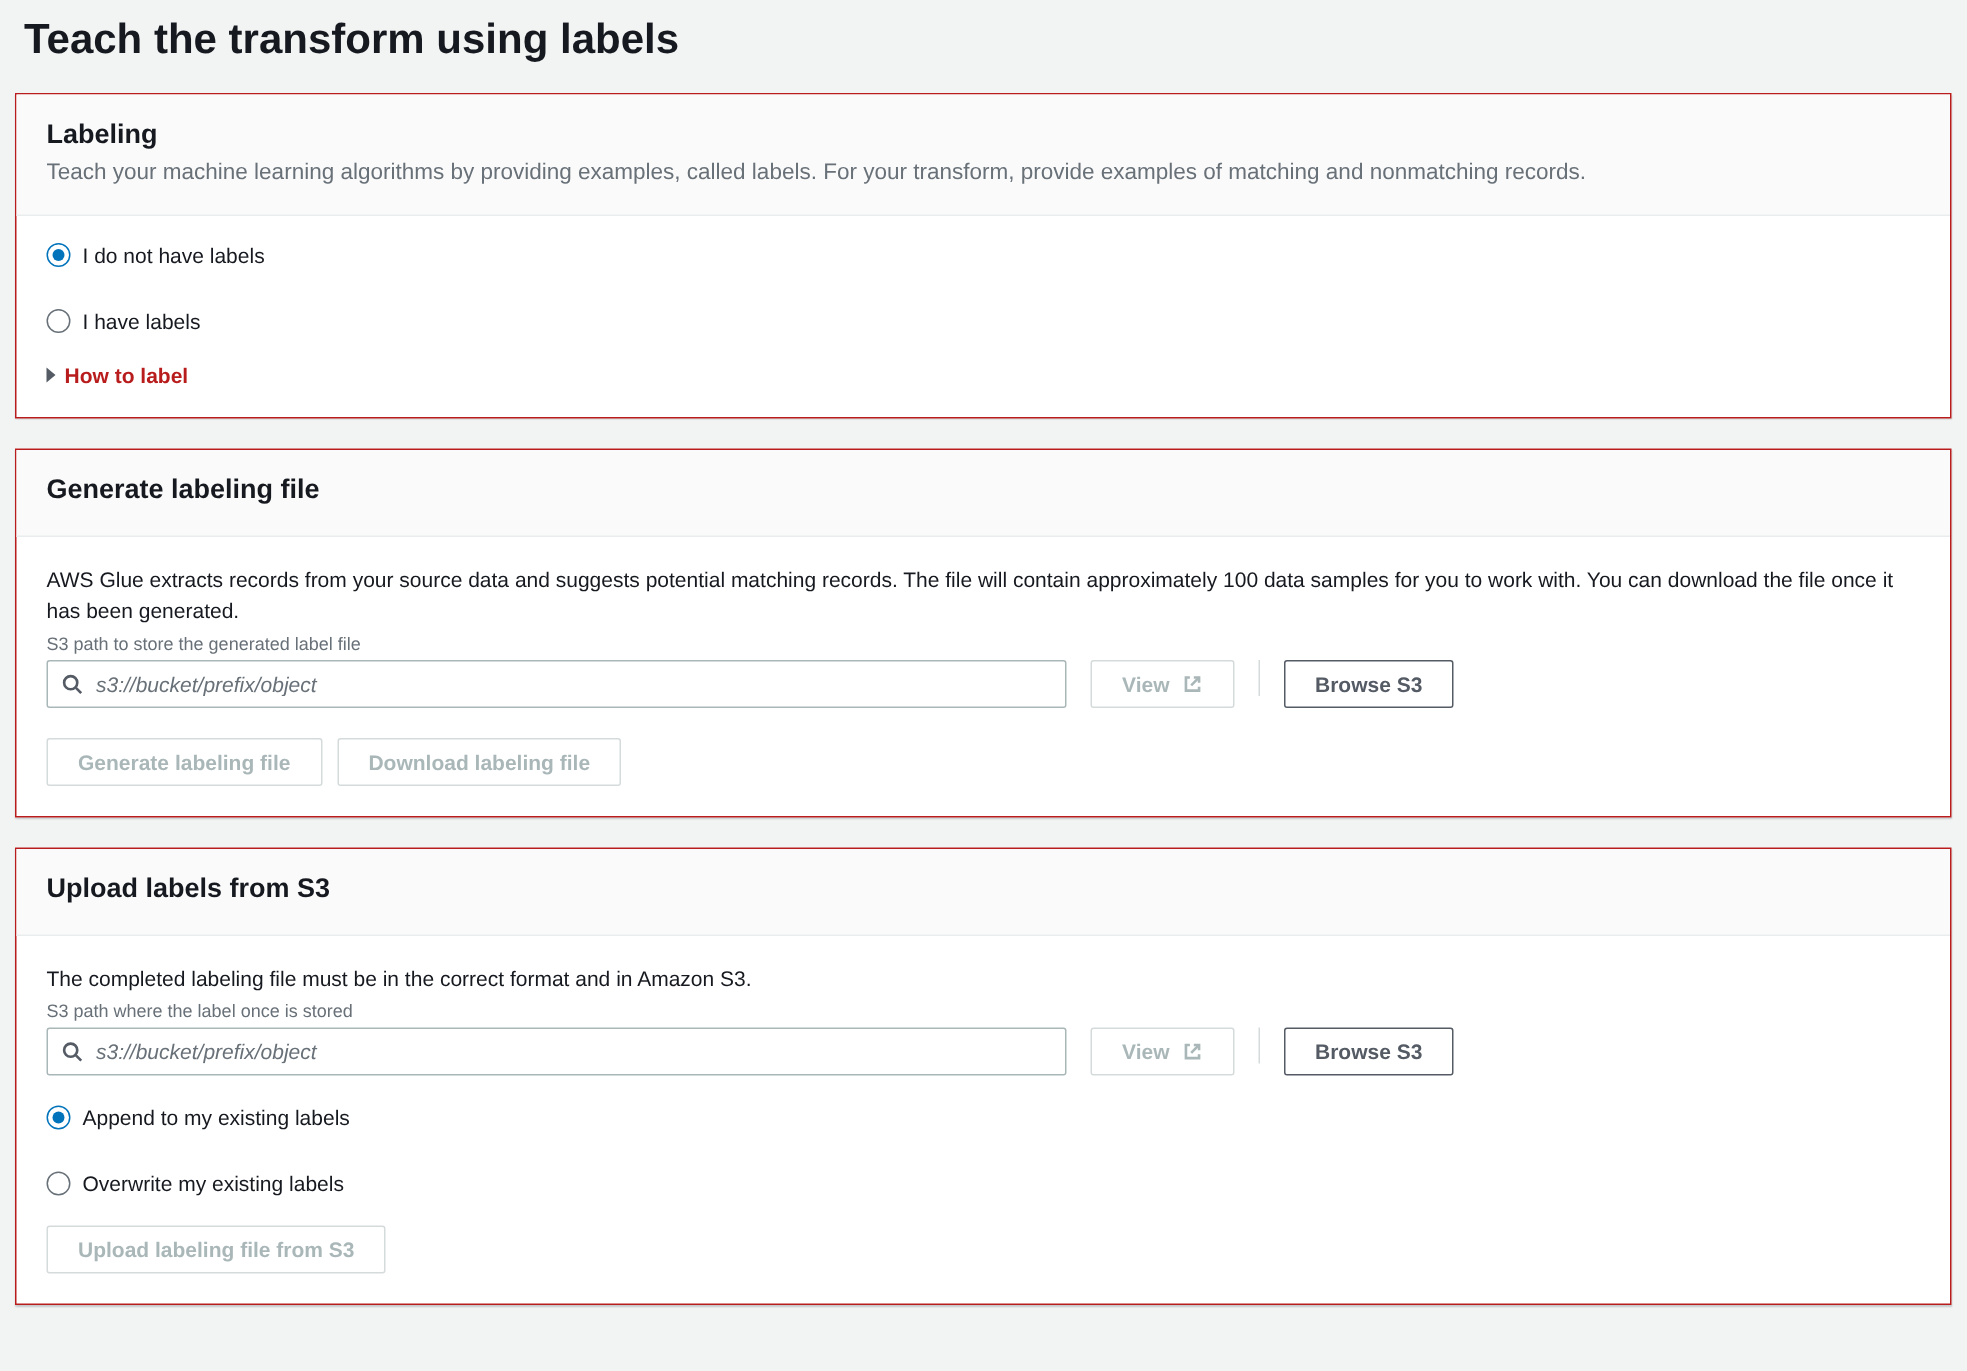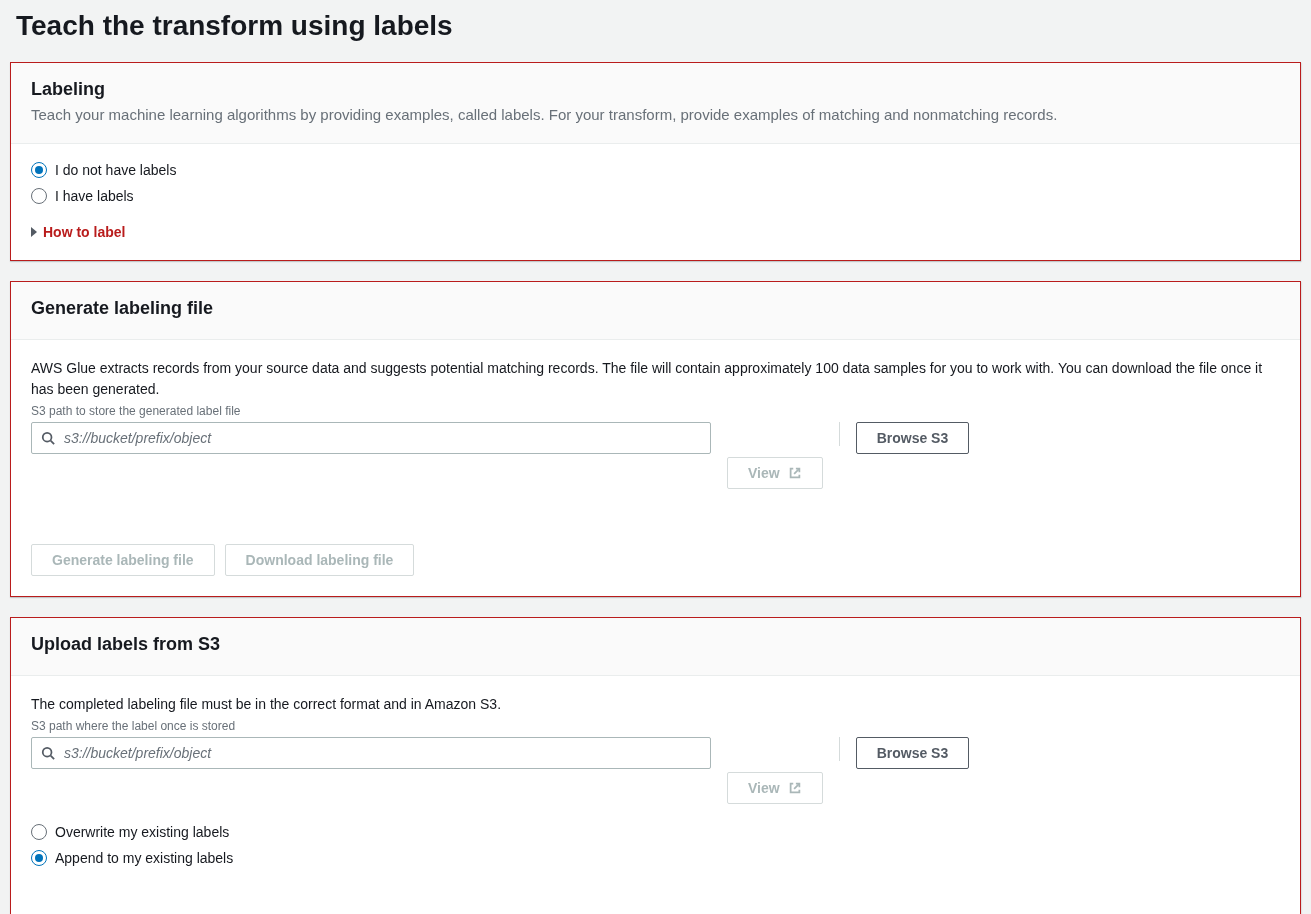--- a/index.html
+++ b/index.html
@@ -48,21 +48,21 @@
     }
     .panel-body-text {
       font-size: 14px;
       color: #16191f;
       line-height: 1.5;
       margin-bottom: 4px;
     }
     .radio-group {
       display: flex;
       flex-direction: column;
-      gap: 10px;
+      gap: 28px;
     }
     .radio-item {
       display: flex;
       align-items: center;
       gap: 8px;
       cursor: pointer;
     }
     .radio-circle {
       width: 16px;
       height: 16px;
@@ -168,21 +168,20 @@
       cursor: pointer;
       display: inline-flex;
       align-items: center;
       gap: 8px;
       font-family: inherit;
     }
     .btn.disabled {
       border-color: #d5dbdb;
       color: #aab7b8;
       cursor: default;
-      margin-top: 35px;
     }
     .btn-row {
       display: flex;
       gap: 10px;
     }
     .divider-vertical {
       width: 1px;
       height: 24px;
       background: #d5dbdb;
     }
@@ -296,27 +295,27 @@
         </span>
       </button>
       <div class="divider-vertical"></div>
       <button class="btn">
         <span>Browse S3</span>
       </button>
     </div>
 
     <div class="radio-group">
       <label class="radio-item">
+        <span class="radio-circle checked"></span>
+        <span class="radio-label">Append to my existing labels</span>
+      </label>
+      <label class="radio-item">
         <span class="radio-circle"></span>
         <span class="radio-label">Overwrite my existing labels</span>
       </label>
-      <label class="radio-item">
-        <span class="radio-circle checked"></span>
-        <span class="radio-label">Append to my existing labels</span>
-      </label>
     </div>
 
     <div class="btn-row mt-spacing">
       <button class="btn disabled">
         <span>Upload labeling file from S3</span>
       </button>
     </div>
   </div>
 </div>
 

